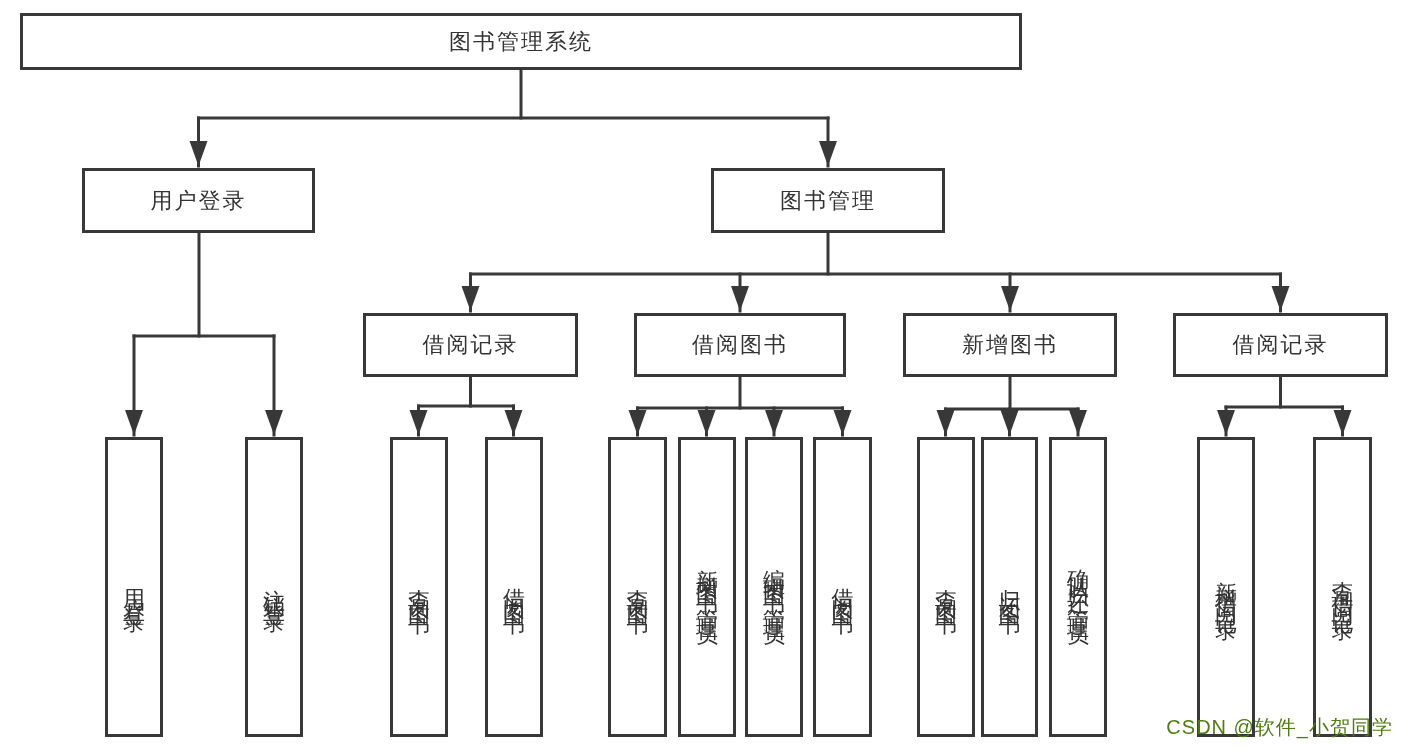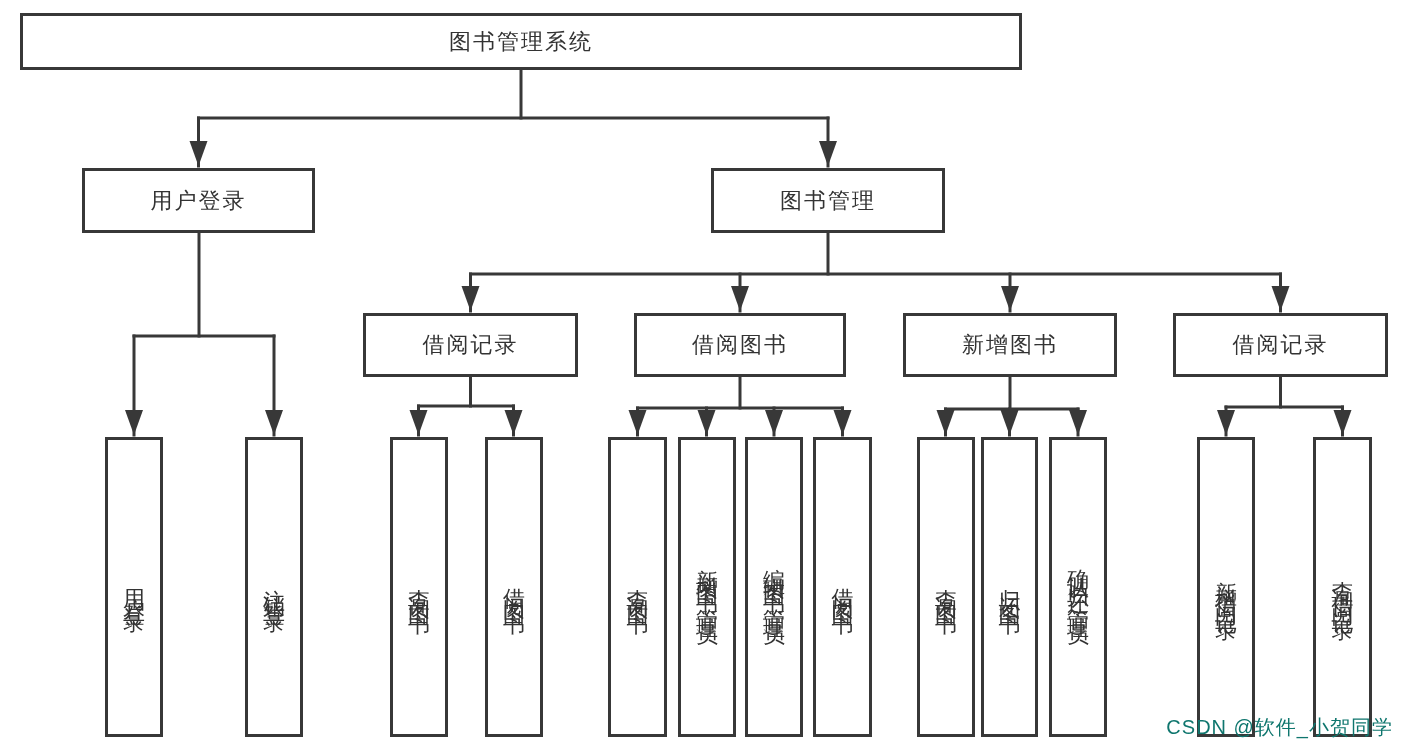--- a/index.html
+++ b/index.html
@@ -45,21 +45,21 @@
     font-size: 22px;
     line-height: 1.1;
     letter-spacing: 8px;
     white-space: normal;
   }
   #watermark {
     position: absolute;
     top: 714px;
     right: 12px;
     font-size: 20px;
-    color: #0f766e;
+    color: #4d7c0f;
     letter-spacing: 1px;
   }
 </style>
 </head>
 <body>
 
 <div id="canvas">
 
   <svg id="connector-svg" viewBox="0 0 1405 747" xmlns="http://www.w3.org/2000/svg">
     <defs>

